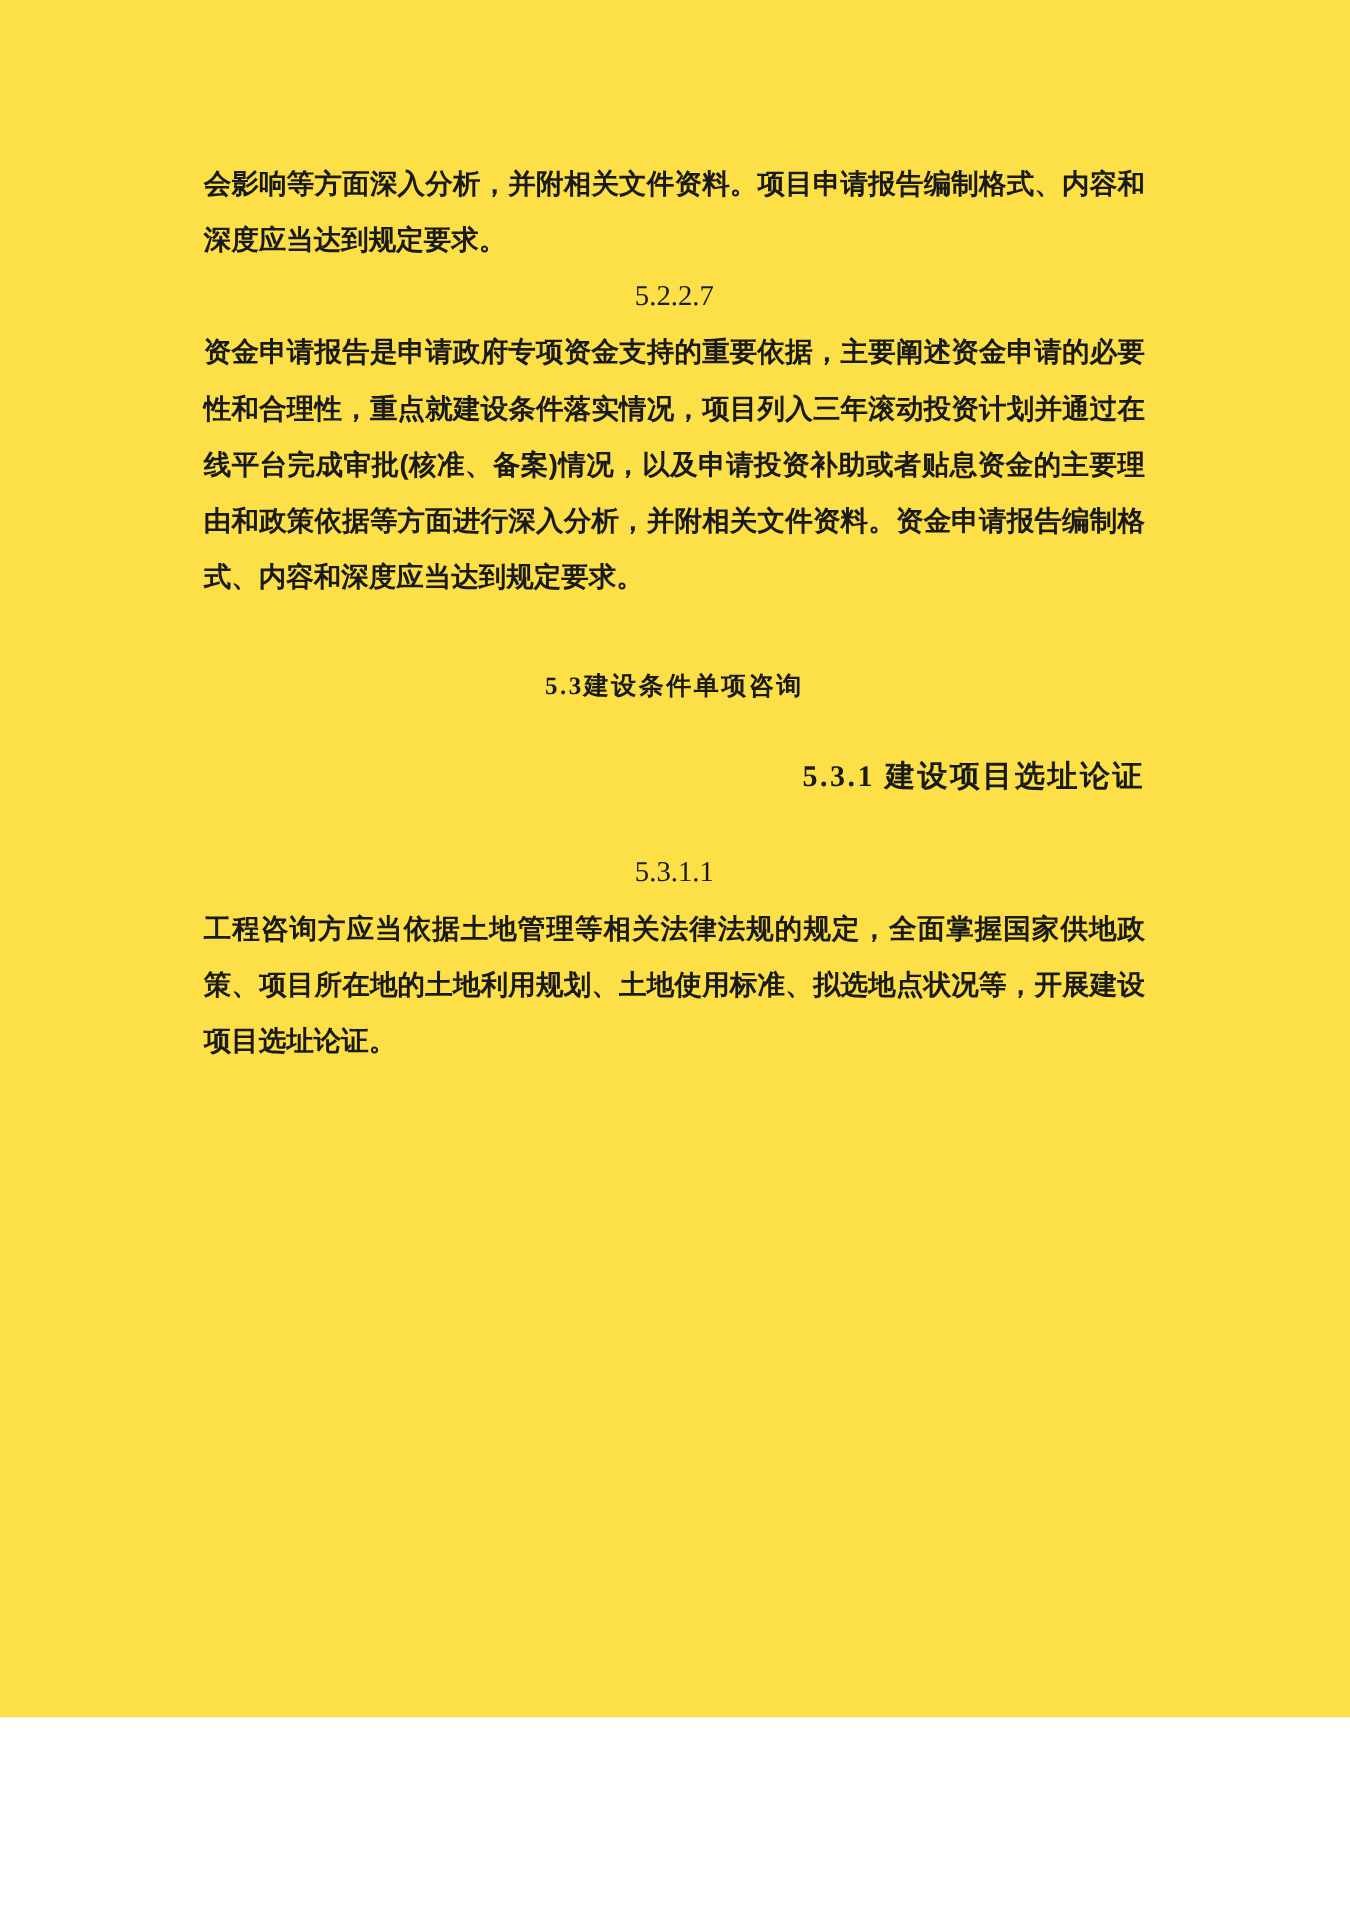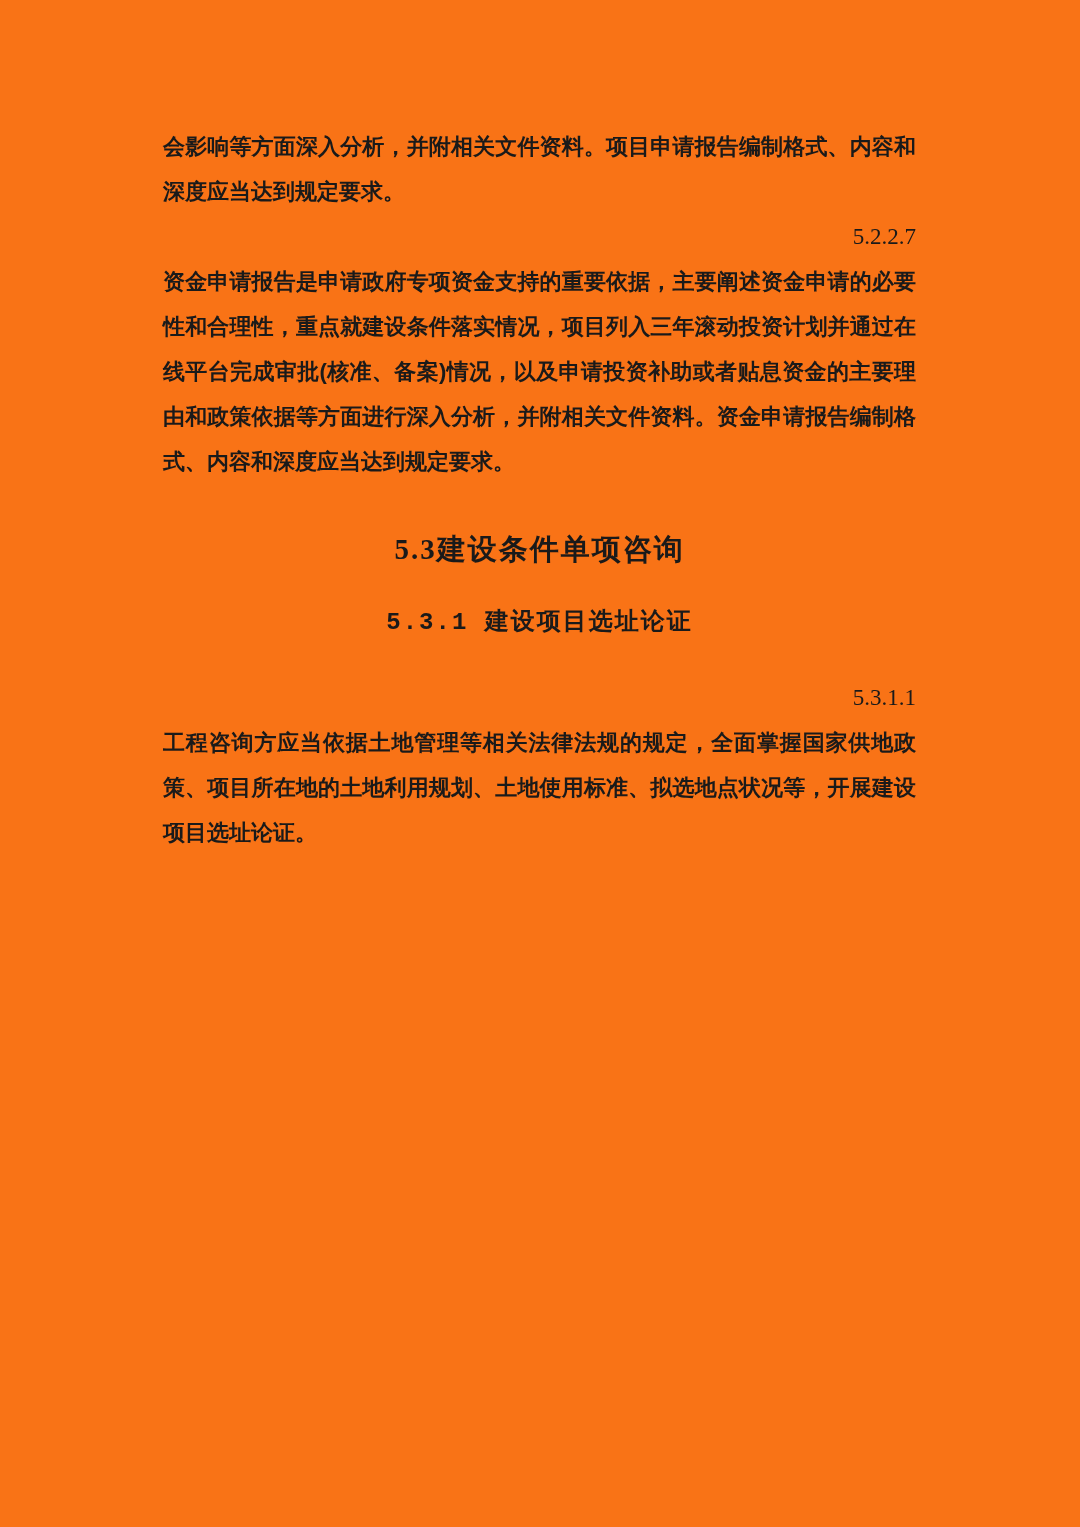--- a/index.html
+++ b/index.html
@@ -3,22 +3,22 @@
 <meta charset="utf-8">
 <style>
   html, body {
     margin: 0;
     padding: 0;
     background: #ffffff;
   }
   .page {
     position: relative;
     width: 1080px;
-    height: 1527px;
-    background: #f97316;
+    height: 1374px;
+    background: #fde047;
     overflow: hidden;
     color: #1a1a1a;
   }
   .content {
     position: absolute;
     left: 163px;
     top: 124px;
     width: 753px;
   }
   .para {
@@ -29,38 +29,38 @@
     text-align: justify;
     margin: 0;
     letter-spacing: 0;
   }
   .clause-num {
     font-family: "Liberation Serif", serif;
     font-size: 23px;
     font-weight: 400;
     line-height: 45px;
     margin: 0;
-    text-align: right;
+    text-align: center;
   }
   .heading-1 {
     font-family: "Liberation Serif", serif;
-    font-size: 29px;
+    font-size: 20px;
     font-weight: 700;
     line-height: 46px;
     letter-spacing: 2px;
     text-align: center;
     margin: 42px 0 28px 0;
   }
   .heading-2 {
-    font-family: Liberation Mono, monospace;
+    font-family: Liberation Serif, serif;
     font-size: 24px;
     font-weight: 700;
     line-height: 45px;
     letter-spacing: 2px;
-    text-align: center;
+    text-align: right;
     margin: 0 0 30px 0;
   }
 </style>
 </head>
 <body>
 
 <div class="page">
   <div class="content">
 
     <p class="para">会影响等方面深入分析，并附相关文件资料。项目申请报告编制格式、内容和深度应当达到规定要求。</p>

